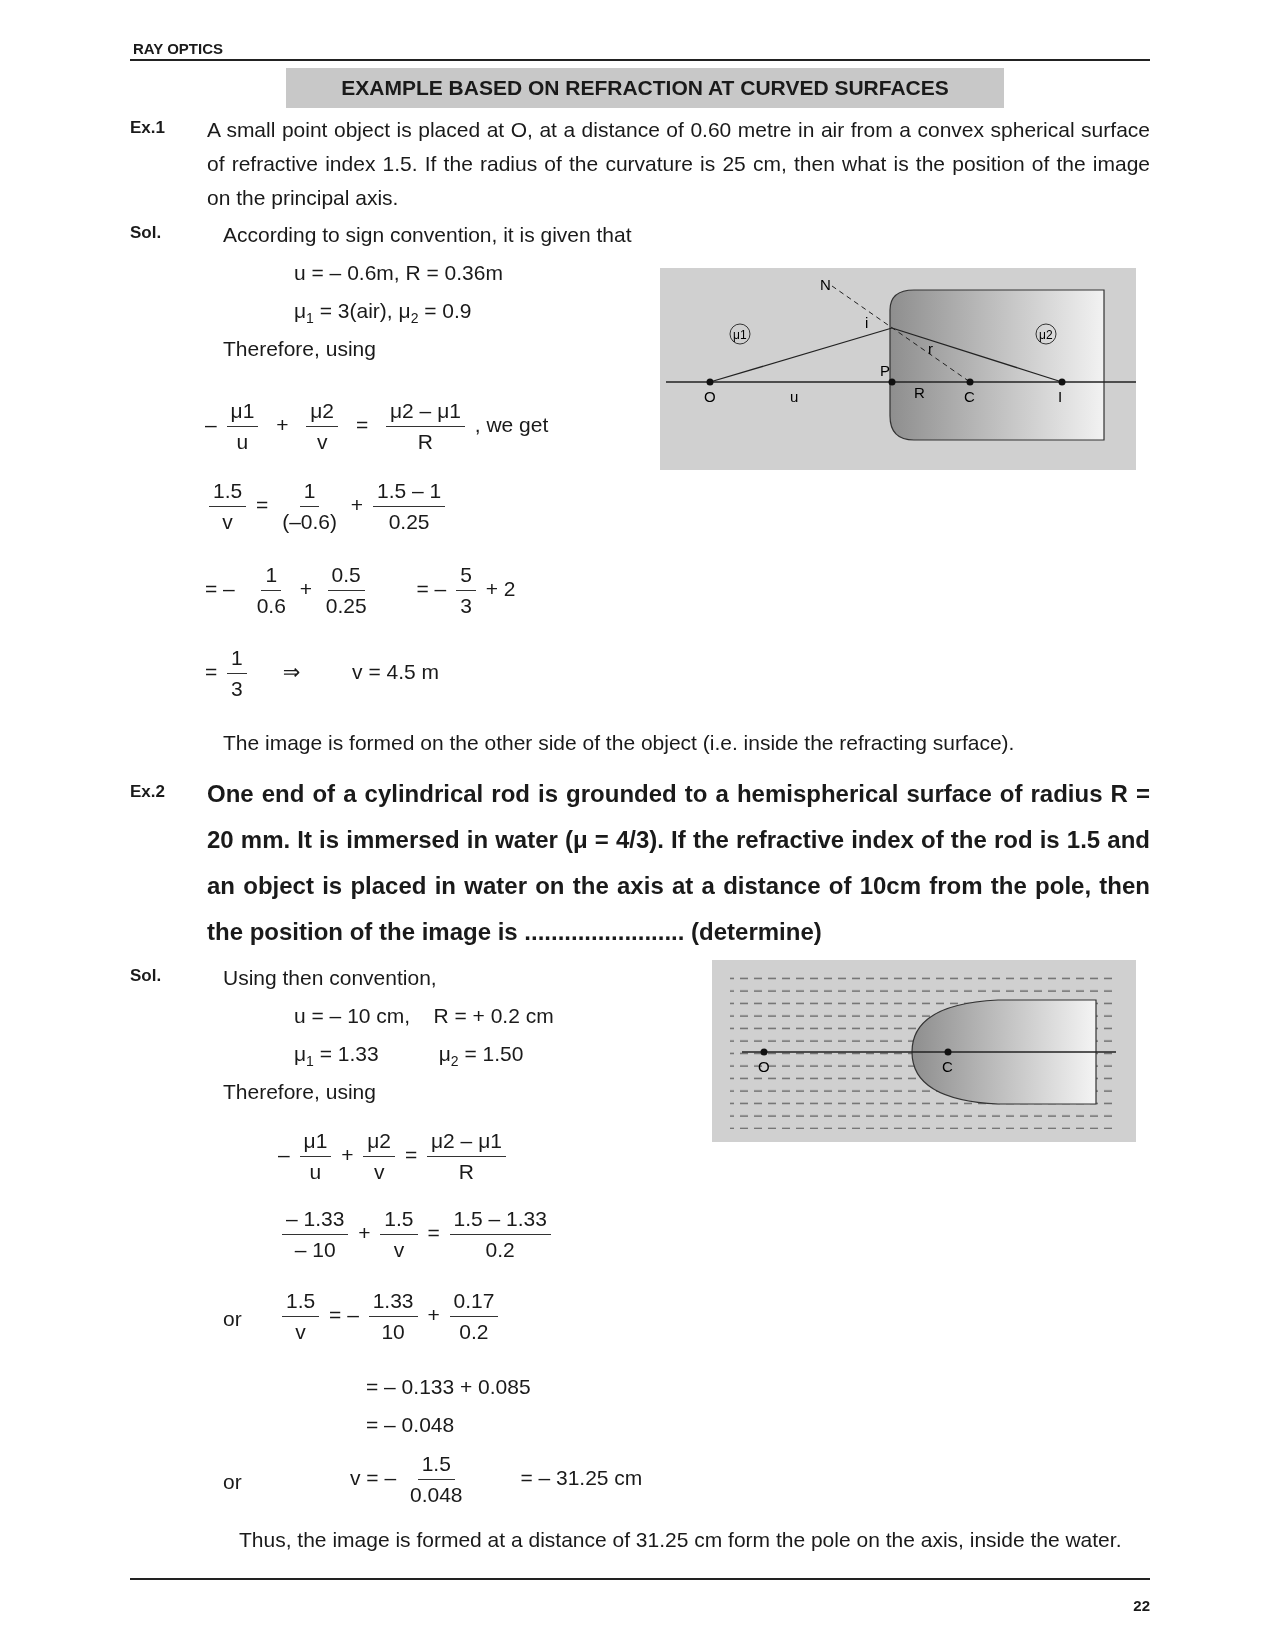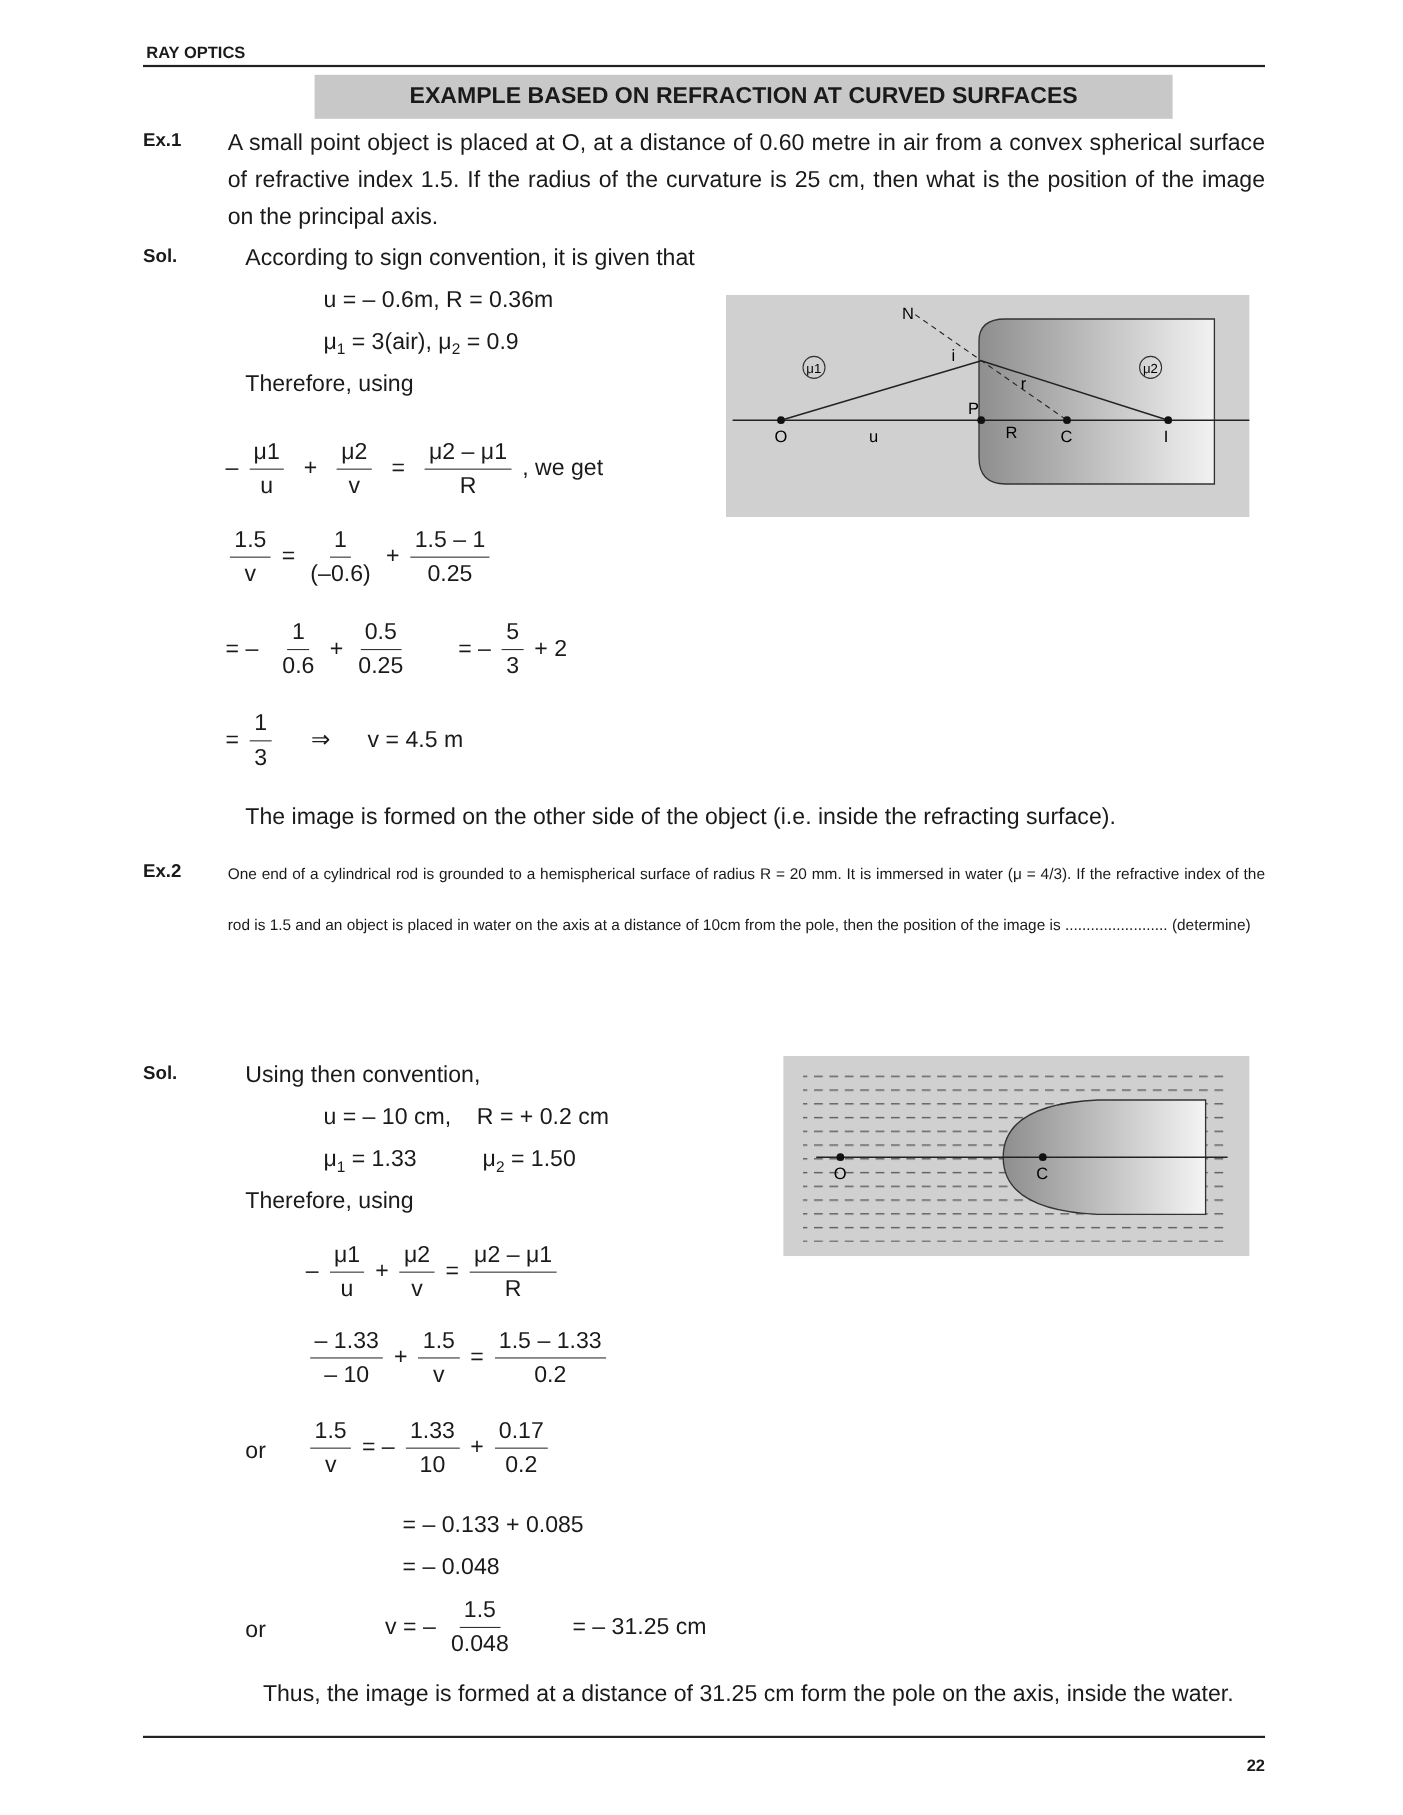--- a/index.html
+++ b/index.html
@@ -1,24 +1,24 @@
 <!DOCTYPE html>
 <html><head>
 <meta charset="utf-8">
 <style>
   html,body{margin:0;padding:0;background:#fff;}
   body{width:1275px;height:1650px;position:relative;font-family:"Liberation Sans",sans-serif;color:#1a1a1a;overflow:hidden;}
   .abs{position:absolute;}
   .hdr{left:133px;top:40px;font-size:15px;font-weight:bold;}
   .rule{left:130px;width:1020px;height:2px;background:#222;}
-  .banner{left:286px;top:68px;width:780px;height:40px;background:#c8c8c8;font-weight:bold;font-size:21px;text-align:center;line-height:40px;}
+  .banner{left:286px;top:68px;width:718px;height:40px;background:#c8c8c8;font-weight:bold;font-size:21px;text-align:center;line-height:40px;}
   .lbl{font-size:17px;font-weight:bold;}
   .txt{font-size:21px;line-height:34px;margin-left:16px;}
   .para{left:207px;width:943px;font-size:21px;line-height:34px;text-align:justify;}
-  .para2{left:207px;width:943px;font-size:14px;line-height:46px;text-align:justify;}
+  .para2{left:207px;width:943px;font-size:24px;line-height:46px;text-align:justify;font-weight:bold;}
   .frac{display:inline-flex;flex-direction:column;align-items:center;vertical-align:middle;margin:0 4px;}
   .frac .n{padding:0 4px 2px;border-bottom:1.5px solid #333;line-height:26px;}
   .frac .d{padding:2px 4px 0;line-height:26px;}
   .eq{font-size:21px;white-space:nowrap;}
   .sym{margin:0 8px;}
   .pg{right:125px;top:1597px;font-size:15px;font-weight:bold;}
   sub{font-size:14px;}
 </style>
 </head>
 <body>
@@ -90,21 +90,21 @@
   <span>+ 2</span>
 </div>
 
 <div class="abs eq" style="left:205px;top:645px">
   <span>=</span>
   <span class="frac">
       <span class="n">1</span>
       <span class="d">3</span>
     </span>
   <span style="margin-left:26px">⇒</span>
-  <span style="margin-left:28px">v = 4.5 m</span>
+  <span style="margin-left:46px">v = 4.5 m</span>
 </div>
 
 <div class="abs txt" style="left:207px;top:726px">The image is formed on the other side of the object (i.e. inside the refracting surface).</div>
 
 <svg class="abs" style="left:660px;top:268px" width="476" height="202">
   <defs>
     <linearGradient id="g1" x1="0" x2="1" y1="0" y2="0">
         <stop offset="0" stop-color="#8e8e8e"></stop>
         <stop offset="1" stop-color="#f2f2f2"></stop>
       </linearGradient>

